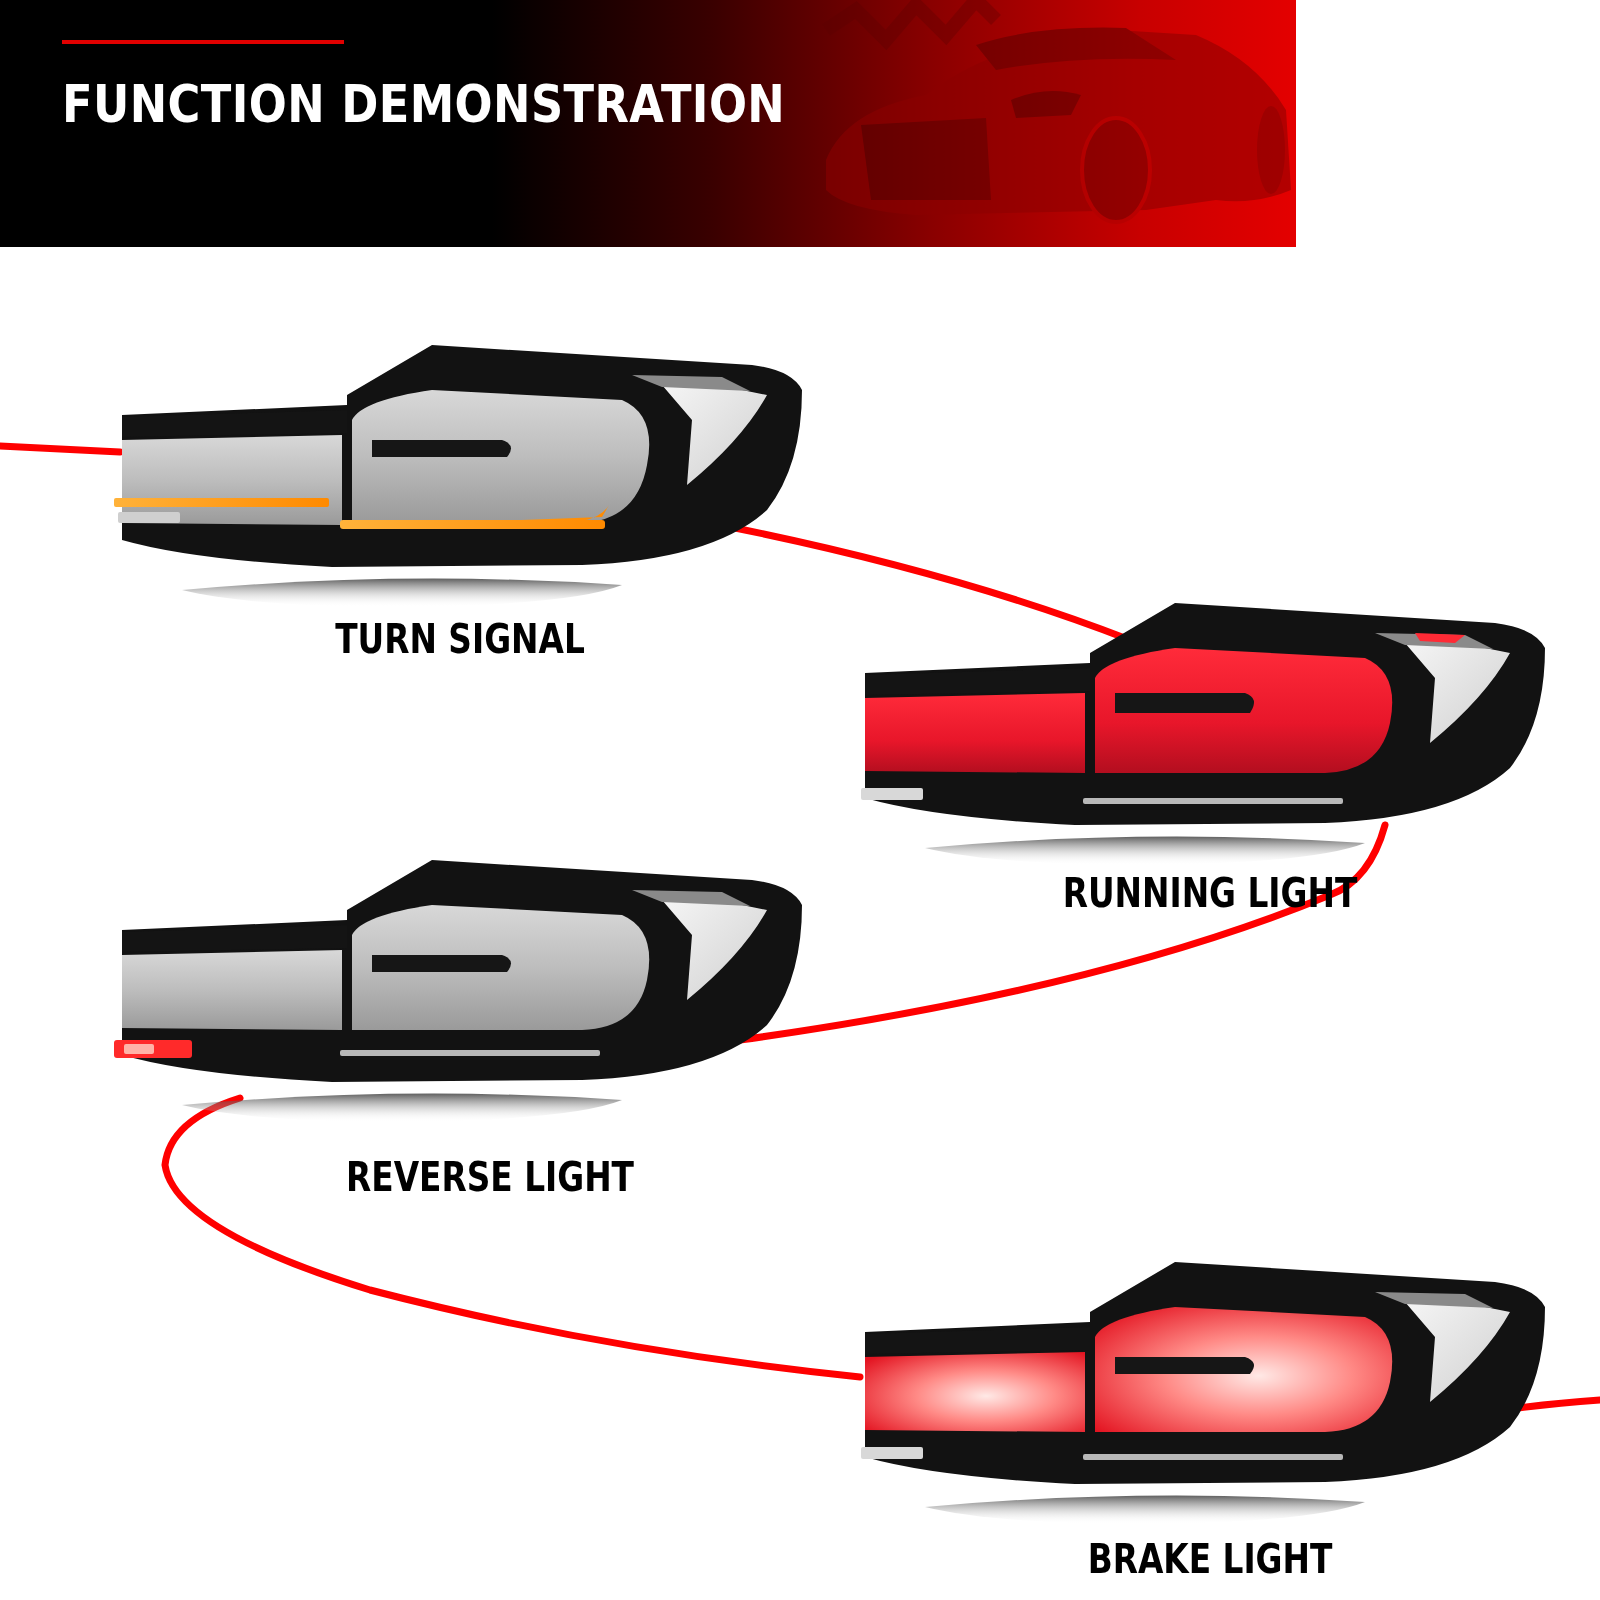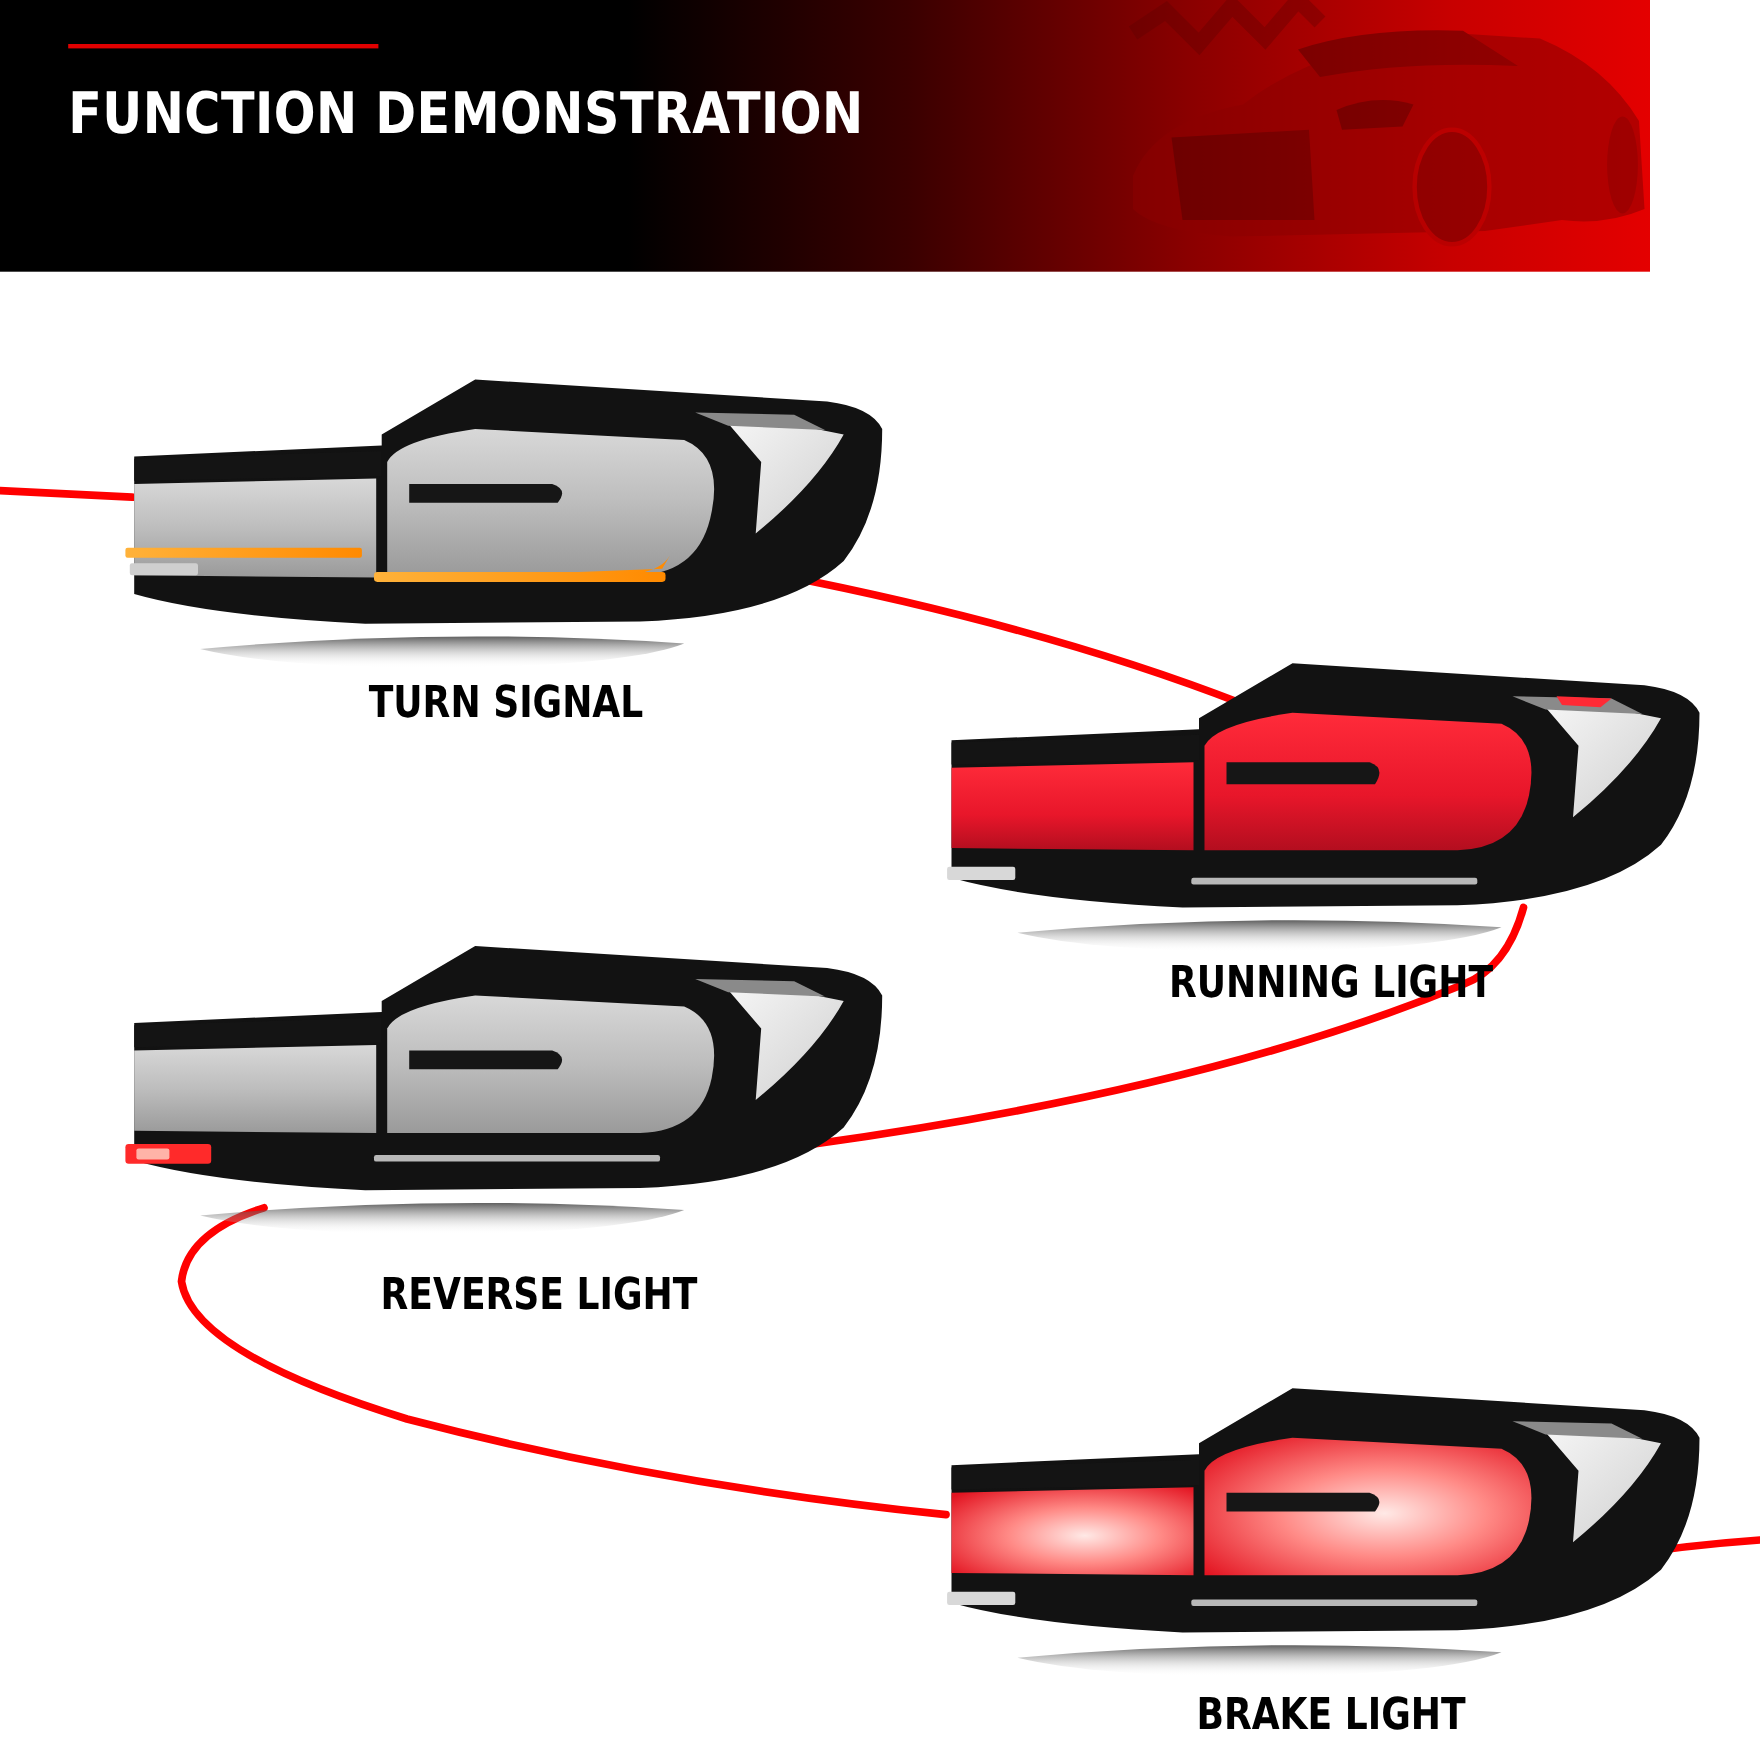--- a/index.html
+++ b/index.html
@@ -1,20 +1,20 @@
 <!DOCTYPE html>
 <html><head>
   <meta charset="utf-8">
   <style>
     html, body { margin: 0; padding: 0; background: #ffffff; }
     body { width: 1600px; height: 1600px; position: relative; overflow: hidden;
            font-family: "Liberation Sans", "DejaVu Sans", sans-serif; }
 
     .header {
-      position: absolute; left: 0; top: 0; width: 1500px; height: 247px;
+      position: absolute; left: 0; top: 0; width: 1296px; height: 247px;
       background: linear-gradient(90deg, #000000 0%, #000000 38%, #3a0000 55%, #8a0000 72%, #c80000 88%, #e40000 100%);
       overflow: hidden;
     }
     .header-car { position: absolute; right: 0; top: 0; width: 600px; height: 247px; opacity: 0.55; }
     .header-accent { position: absolute; left: 62px; top: 40px; width: 282px; height: 4px; background: #e10000; }
     .header-title {
       position: absolute; left: 62px; top: 74px; color: #ffffff;
       font-family: "DejaVu Sans", sans-serif; font-weight: bold; font-size: 52px;
       letter-spacing: 0.5px; transform: scaleX(0.86); transform-origin: left center; white-space: nowrap;
     }

